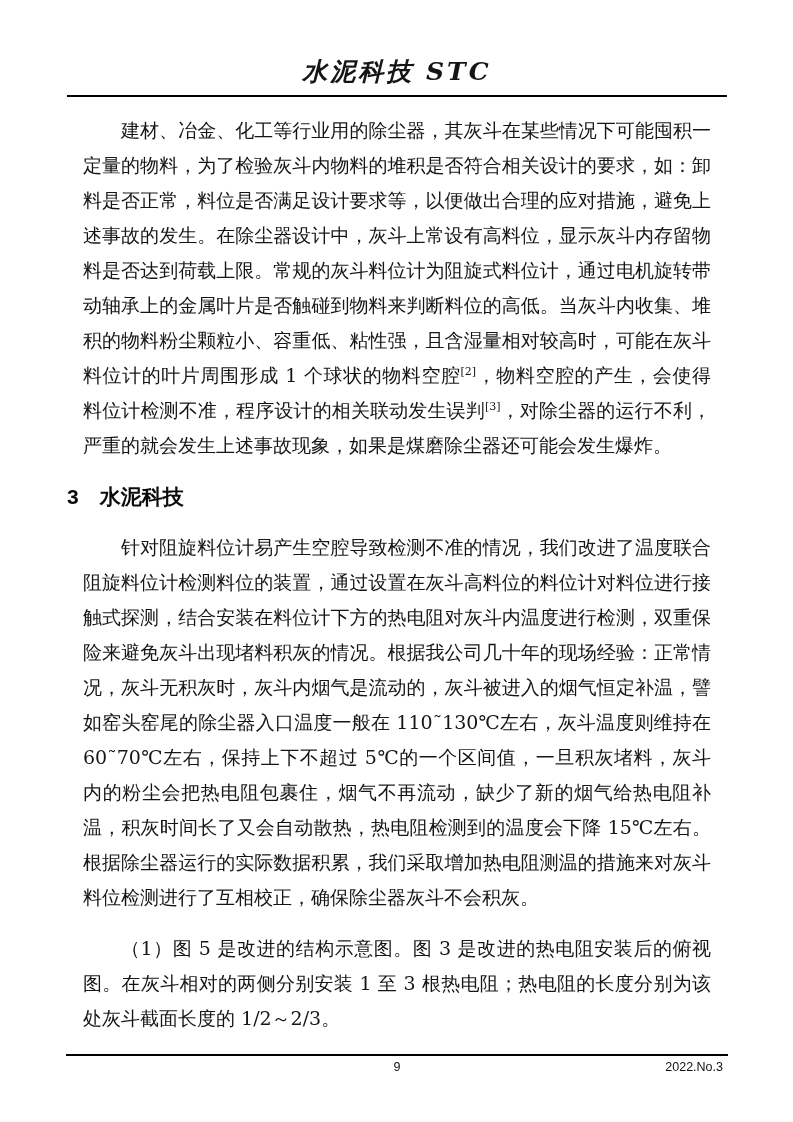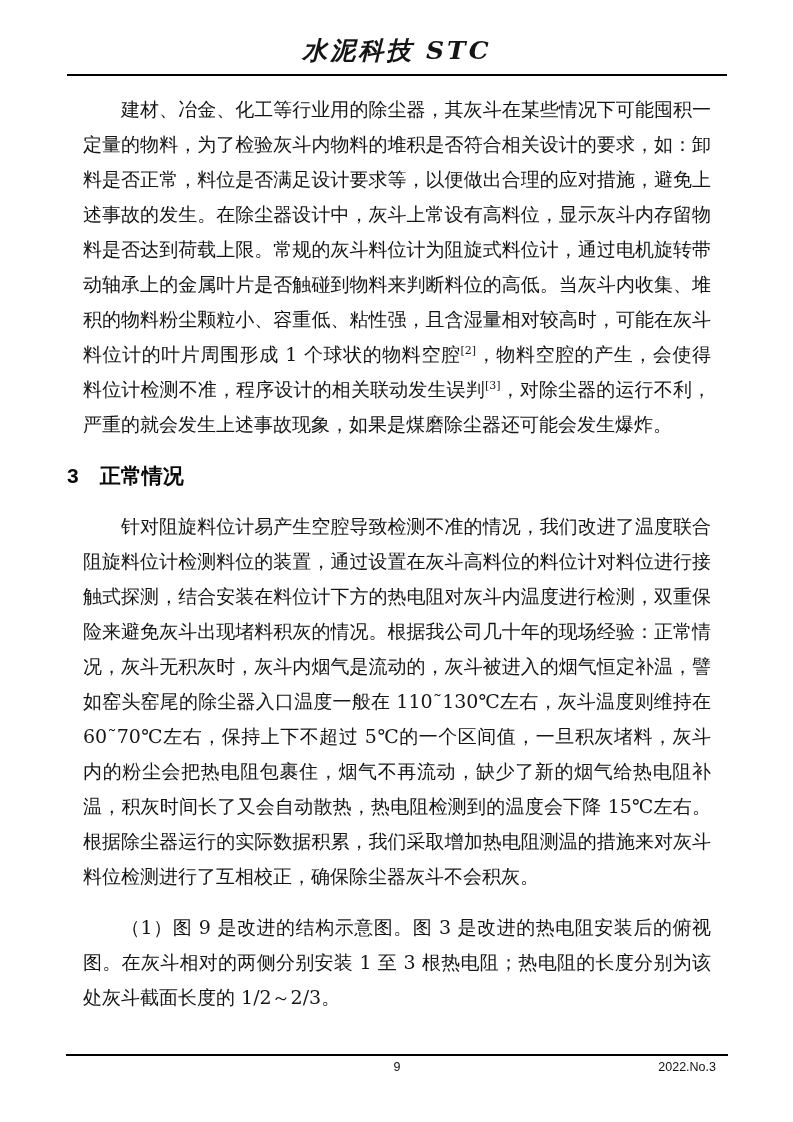--- a/index.html
+++ b/index.html
@@ -20,20 +20,21 @@
     top: 36px;
     width: 660px;
   }
   .journal-title {
     text-align: center;
     font-style: italic;
     font-weight: bold;
     font-size: 25px;
     line-height: 30px;
     letter-spacing: 3px;
+    margin-top: 21px;
   }
   .header-rule {
     margin-top: 8px;
     border: none;
     border-top: 2.5px solid #000;
   }
   .body-text { margin-top: 7px; }
   .body-text p {
     margin: 16px;
     font-size: 19px;
@@ -67,45 +68,45 @@
     color: #111;
   }
   .footer-row { position: relative; height: 16px; }
   .page-number {
     position: absolute;
     left: 0; right: 0;
     text-align: center;
   }
   .issue-number {
     position: absolute;
-    right: 12px;
+    right: 5px;
     top: 0;
   }
 </style>
 </head>
 <body>
 
 <div class="page">
   <div class="content">
 
     <div class="journal-title">水泥科技 STC</div>
 
     <hr class="header-rule">
 
     <div class="body-text">
 
       <p><span>建材、冶金、化工等行业用的除尘器，其灰斗在某些情况下可能囤积一定量的物料，为了检验灰斗内物料的堆积是否符合相关设计的要求，如：卸料是否正常，料位是否满足设计要求等，以便做出合理的应对措施，避免上述事故的发生。在除尘器设计中，灰斗上常设有高料位，显示灰斗内存留物料是否达到荷载上限。常规的灰斗料位计为阻旋式料位计，通过电机旋转带动轴承上的金属叶片是否触碰到物料来判断料位的高低。当灰斗内收集、堆积的物料粉尘颗粒小、容重低、粘性强，且含湿量相对较高时，可能在灰斗料位计的叶片周围形成 1 个球状的物料空腔</span><sup>[2]</sup><span>，物料空腔的产生，会使得料位计检测不准，程序设计的相关联动发生误判</span><sup>[3]</sup><span>，对除尘器的运行不利，严重的就会发生上述事故现象，如果是煤磨除尘器还可能会发生爆炸。</span></p>
 
       <h2 class="section-heading">
-        <span class="heading-number">3</span><span>正常情况</span>
+        <span class="heading-number">3</span><span>水泥科技</span>
       </h2>
 
       <p>针对阻旋料位计易产生空腔导致检测不准的情况，我们改进了温度联合阻旋料位计检测料位的装置，通过设置在灰斗高料位的料位计对料位进行接触式探测，结合安装在料位计下方的热电阻对灰斗内温度进行检测，双重保险来避免灰斗出现堵料积灰的情况。根据我公司几十年的现场经验：正常情况，灰斗无积灰时，灰斗内烟气是流动的，灰斗被进入的烟气恒定补温，譬如窑头窑尾的除尘器入口温度一般在 110˜130℃左右，灰斗温度则维持在 60˜70℃左右，保持上下不超过 5℃的一个区间值，一旦积灰堵料，灰斗内的粉尘会把热电阻包裹住，烟气不再流动，缺少了新的烟气给热电阻补温，积灰时间长了又会自动散热，热电阻检测到的温度会下降 15℃左右。根据除尘器运行的实际数据积累，我们采取增加热电阻测温的措施来对灰斗料位检测进行了互相校正，确保除尘器灰斗不会积灰。</p>
 
-      <p>（1）图 9 是改进的结构示意图。图 3 是改进的热电阻安装后的俯视图。在灰斗相对的两侧分别安装 1 至 3 根热电阻；热电阻的长度分别为该处灰斗截面长度的 1/2～2/3。</p>
+      <p>（1）图 5 是改进的结构示意图。图 3 是改进的热电阻安装后的俯视图。在灰斗相对的两侧分别安装 1 至 3 根热电阻；热电阻的长度分别为该处灰斗截面长度的 1/2～2/3。</p>
 
     </div>
   </div>
 
   <div class="footer">
     <div class="footer-row">
       <span class="page-number">9</span>
       <span class="issue-number">2022.No.3</span>
     </div>
   </div>

